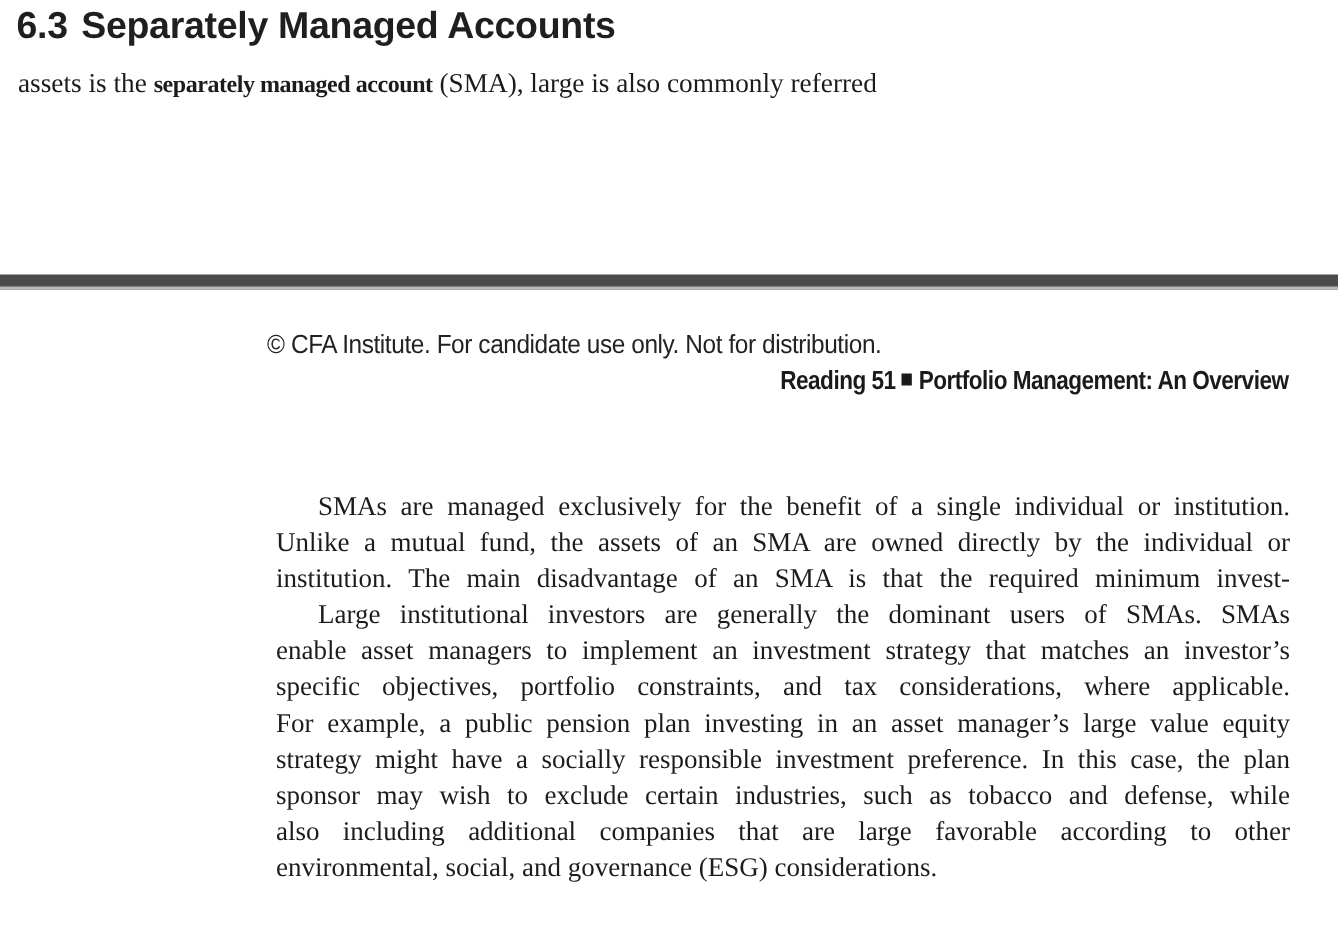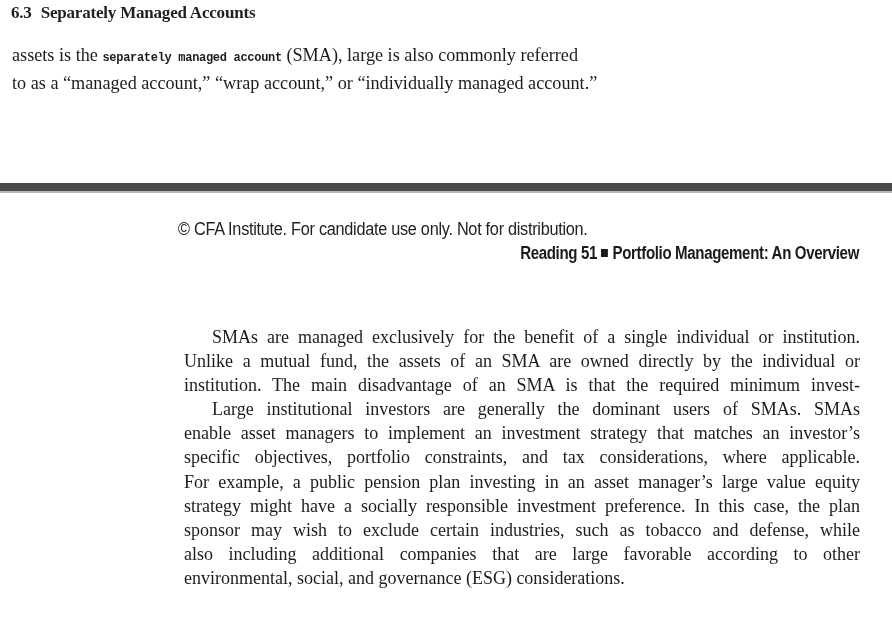--- a/index.html
+++ b/index.html
@@ -19,45 +19,45 @@
     left: 0; top: 0;
     width: 892px;
     height: 183px;
     background: #ffffff;
   }
   .section-heading {
     position: absolute;
     left: 11px;
     top: 3px;
     margin: 0;
-    font-family: Liberation Serif, serif;
+    font-family: Liberation Sans, sans-serif;
     font-weight: bold;
-    font-size: 17px;
+    font-size: 25px;
     letter-spacing: -0.2px;
     color: #1f1f1f;
     white-space: nowrap;
   }
   .section-heading .num { margin-right: 9px; }
   .section-heading .title-text { font-weight: 600; }
 
   .intro {
     position: absolute;
     left: 12px;
     top: 43px;
     width: 700px;
     margin: 0;
     font-family: "Liberation Serif", serif;
     font-size: 18.2px;
     line-height: 24.5px;
     color: #1c1c1c;
   }
   .intro .term {
-    font-family: Liberation Mono, monospace;
+    font-family: Liberation Serif, serif;
     font-weight: bold;
-    font-size: 12px;
+    font-size: 16px;
     letter-spacing: -0.3px;
   }
   .line { display: block; white-space: nowrap; }
 
   .divider {
     position: absolute;
     left: 0;
     top: 183px;
     width: 892px;
     height: 8px;
@@ -124,21 +124,20 @@
 </style>
 </head>
 <body>
 
 <div class="top-page">
   <h2 class="section-heading">
     <span class="num">6.3</span><span class="title-text">Separately Managed Accounts</span>
   </h2>
   <p class="intro">
     <span class="line"><span>assets is the </span><span class="term">separately managed account</span><span> (SMA), large is also commonly referred</span></span>
-    <span class="line"><span>to as a “managed account,” “wrap account,” or “individually managed account.”</span></span>
   </p>
 </div>
 
 <div class="divider"></div>
 
 <div class="copyright">© CFA Institute. For candidate use only. Not for distribution.</div>
 
 <div class="running-head">
   <span>Reading 51</span><span class="bullet"></span><span>Portfolio Management: An Overview</span>
 </div>

